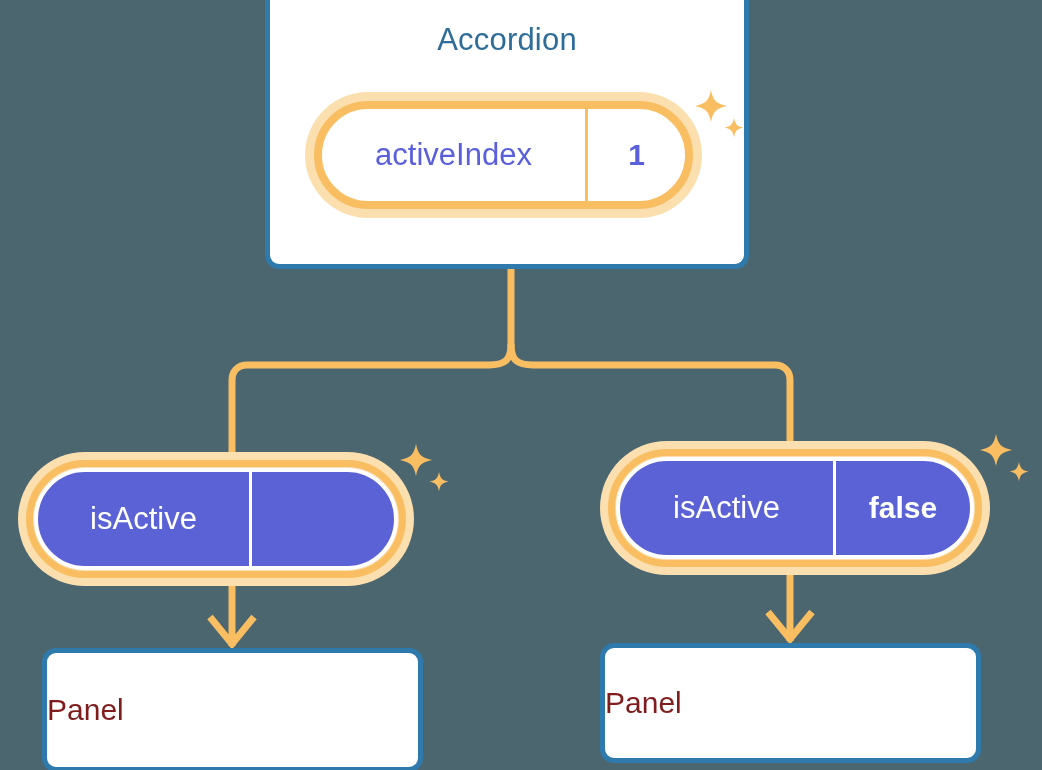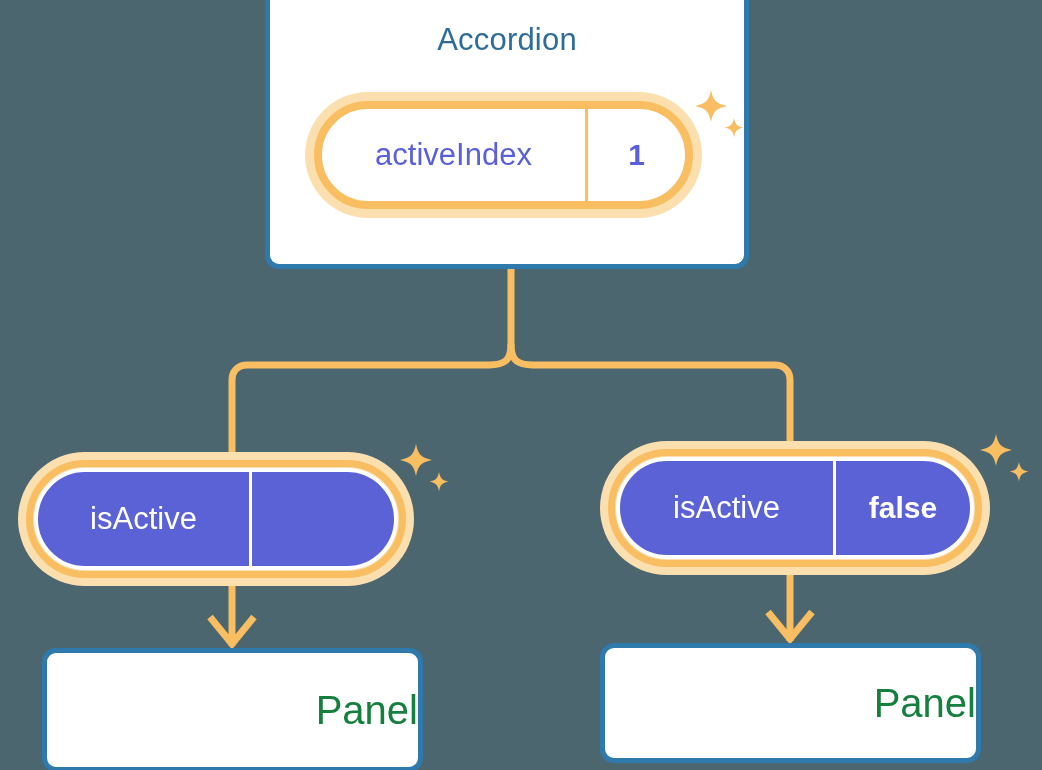--- a/index.html
+++ b/index.html
@@ -94,21 +94,21 @@
   #pill-right-ring{left:8px;top:8px;width:374px;height:118px;}
   #pill-right{left:16px;top:16px;width:358px;height:102px;right:auto;bottom:auto;}
   #pill-right .pill-key{width:216px;}
 
   
   #panel-left{left:42px;top:648px;width:381px;height:124px;}
   #panel-right{left:600px;top:643px;width:381px;height:120px;}
   .panel-label{
     position:absolute;left:0;right:0;top:50%;
     transform:translateY(-50%);
-    text-align:right;color:#15803d;font-size:40px;
+    text-align:left;color:#7f1d1d;font-size:30px;
   }
 
   
   .sparkle{position:absolute;}
   .sparkle svg{display:block;}
 
   
   #connectors{position:absolute;left:0;top:0;width:1042px;height:770px;pointer-events:none;}
 </style>
 </head>

